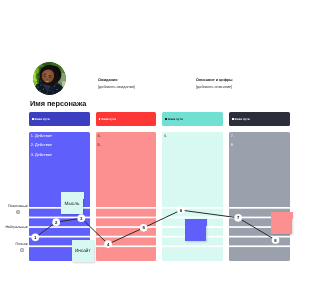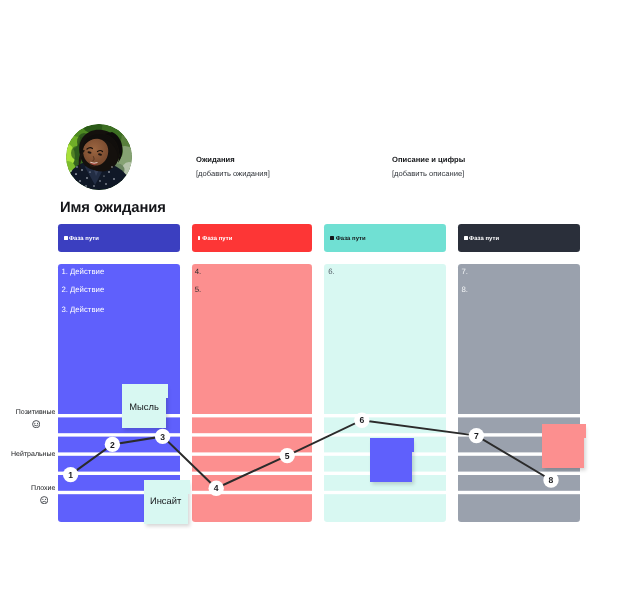--- a/index.html
+++ b/index.html
@@ -147,21 +147,21 @@
 
   <div class="meta meta-a">
     <div class="m-label">Ожидания</div>
     <div class="m-value">[добавить ожидания]</div>
   </div>
   <div class="meta meta-b">
     <div class="m-label">Описание и цифры</div>
     <div class="m-value">[добавить описание]</div>
   </div>
 
-  <div class="title">Имя ожидания</div>
+  <div class="title">Имя персонажа</div>
 
   <div class="cols" id="cols">
       <div class="col">
         <div class="col-head" style="background: rgb(59, 63, 192); color: rgb(255, 255, 255);">
           <span class="ch-icon" style="background: rgb(255, 255, 255);"></span>
           <span class="ch-text">Фаза пути</span>
         </div>
         <div class="col-body" style="background: rgb(95, 96, 252); color: rgb(255, 255, 255);">
           <div class="li">1. Действие</div>
           <div class="li">2. Действие</div>

